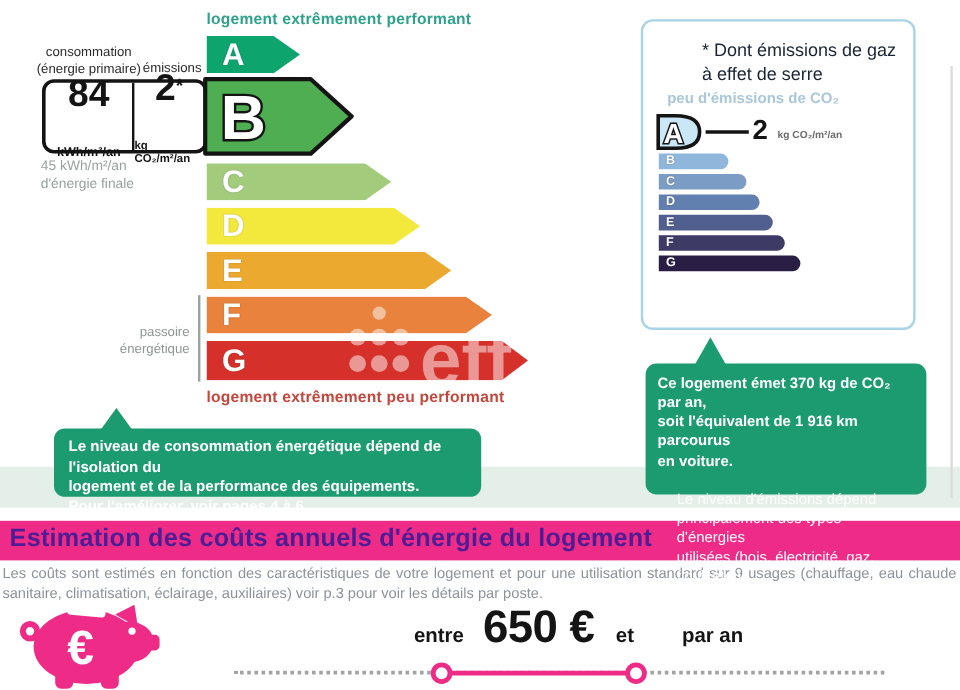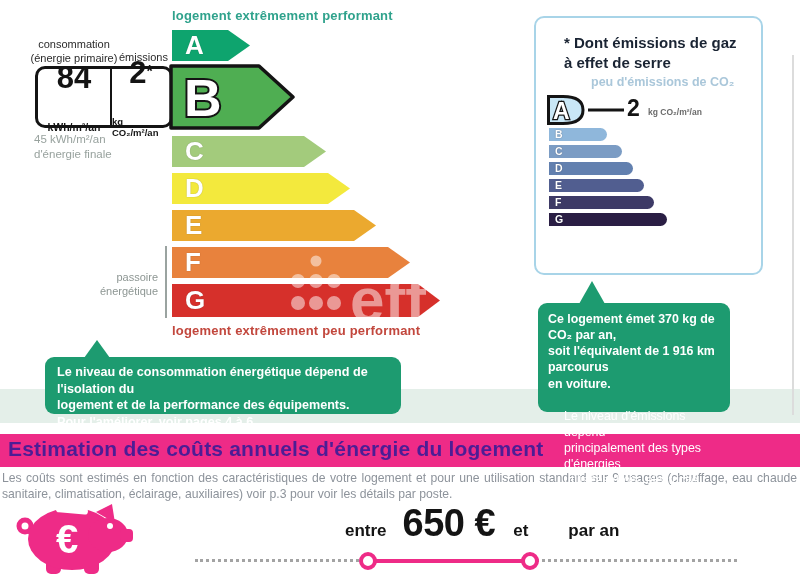--- a/index.html
+++ b/index.html
@@ -31,28 +31,28 @@
   .wm-text{font-size:62px;font-weight:800;fill:#fff;font-family:"Liberation Sans",sans-serif;}
 
   
   .band{position:absolute;left:0;top:389px;width:800px;height:34px;background:#e4efe9;}
   .callout{position:absolute;background:#1d9b70;border-radius:9px;color:#fff;z-index:6;}
   .callout-left{left:45px;top:357px;width:356px;height:57px;padding:7px 12px;box-sizing:border-box;font-size:12.6px;font-weight:600;line-height:1.33;}
   .callout-left p{margin:0;white-space:pre-line;}
   .pointer{position:absolute;width:0;height:0;border-left:13px solid transparent;border-right:13px solid transparent;border-bottom:18px solid #1d9b70;z-index:6;}
   .ptr-left{left:84px;top:340px;}
   .ptr-right{left:579px;top:281px;border-bottom-width:23px;}
-  .callout-right{left:538px;top:303px;width:192px;height:109px;padding:8px 10px;box-sizing:border-box;font-size:12.4px;line-height:1.3;}
+  .callout-right{left:538px;top:303px;width:234px;height:109px;padding:8px 10px;box-sizing:border-box;font-size:12.4px;line-height:1.3;}
   .callout-right .bold{margin:0;font-weight:800;white-space:pre-line;}
   .callout-right .norm{margin:16px;font-weight:500;white-space:pre-line;}
 
   
   .ghg-box{position:absolute;left:534px;top:16px;width:229px;height:259px;background:#fff;border:2px solid #a8d4e8;border-radius:10px;box-sizing:border-box;}
-  .ghg-title{position:absolute;left:564px;top:33px;font-size:15px;font-weight:700;color:#1a2433;line-height:1.3;white-space:pre-line;}
-  .ghg-low{position:absolute;left:556px;top:75px;font-size:12.5px;font-weight:600;color:#aac7da;margin-left:35px;}
+  .ghg-title{position:absolute;left:585px;top:33px;font-size:15px;font-weight:400;color:#1a2433;line-height:1.3;white-space:pre-line;}
+  .ghg-low{position:absolute;left:556px;top:75px;font-size:12.5px;font-weight:600;color:#aac7da;}
   .ghg-high{position:absolute;left:550px;top:231px;font-size:12.5px;font-weight:600;color:#1a2433;line-height:1.3;white-space:pre-line;}
   .ghg-marker{position:absolute;left:546px;top:94px;}
   .aletter{font-size:23px;font-weight:800;fill:#fff;stroke:#141414;stroke-width:2.5px;paint-order:stroke;font-family:"Liberation Sans",sans-serif;}
   .ghg-val{position:absolute;left:627px;top:95px;font-size:23px;font-weight:800;color:#141414;}
   .ghg-val-unit{position:absolute;left:648px;top:107px;font-size:8.5px;font-weight:600;color:#6b6b6b;}
   .gbar{position:absolute;left:549px;height:13px;border-radius:0 7px 7px 0;color:#fff;font-size:10.5px;font-weight:800;line-height:13px;padding-left:6px;box-sizing:border-box;text-shadow:0 0 1px rgba(20,30,50,.6);}
 
   
   .banner{position:absolute;left:0;top:434px;width:800px;height:33px;background:#ee2b87;}
   .banner-title{position:absolute;left:8px;top:437px;font-size:21px;font-weight:800;color:#4c1d95;letter-spacing:.2px;}

